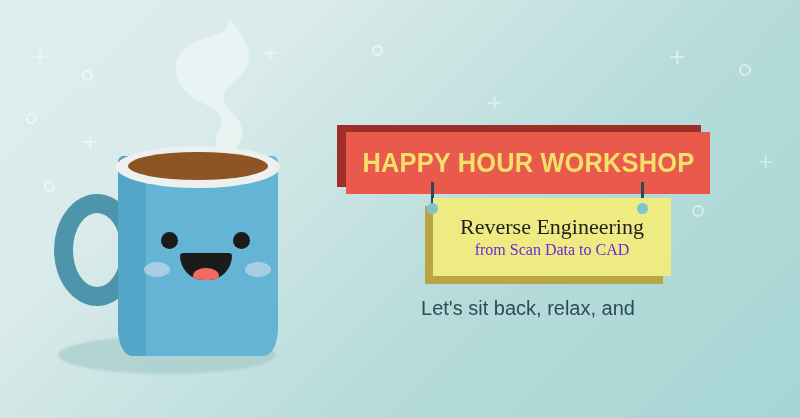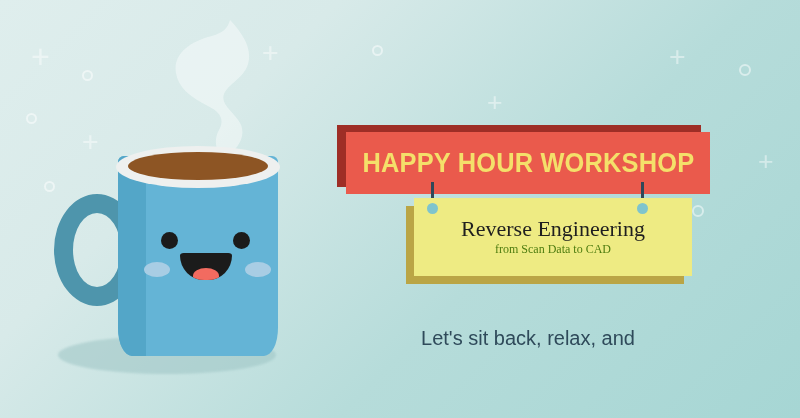--- a/index.html
+++ b/index.html
@@ -202,23 +202,23 @@
     height: 11px;
     background: #7fc4cd;
     border-radius: 50%;
   }
   .pin-left  { left: 427px; top: 203px; }
   .pin-right { left: 637px; top: 203px; }
 
   
   #sign {
     position: absolute;
-    left: 414px;
+    left: 433px;
     top: 198px;
-    width: 278px;
+    width: 238px;
     height: 78px;
   }
   .sign-shadow {
     position: absolute;
     left: -8px;
     top: 8px;
     width: 100%;
     height: 100%;
     background: #baa545;
   }
@@ -236,31 +236,31 @@
   }
   .sign-line1 {
     font-family: "Liberation Serif", serif;
     font-size: 22px;
     color: #1f1f1f;
     line-height: 1.12;
     white-space: nowrap;
   }
   .sign-line2 {
     font-family: "Liberation Serif", serif;
-    font-size: 12px;
-    color: #4d7c0f;
+    font-size: 16px;
+    color: #6d28d9;
     line-height: 1.2;
     white-space: nowrap;
   }
 
   
   #tagline {
     position: absolute;
     left: 346px;
-    top: 324px;
+    top: 294px;
     width: 364px;
     text-align: center;
     color: #2f4a5a;
     font-size: 20px;
     line-height: 1.42;
   }
   #tagline div { white-space: nowrap; }
 </style>
 </head>
 <body>

